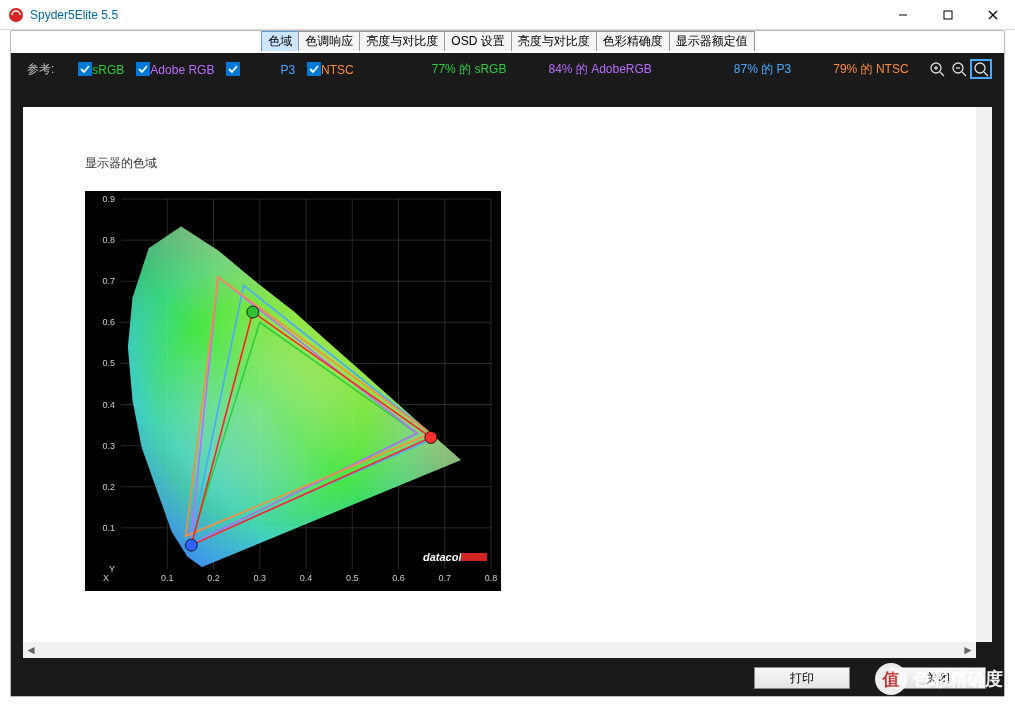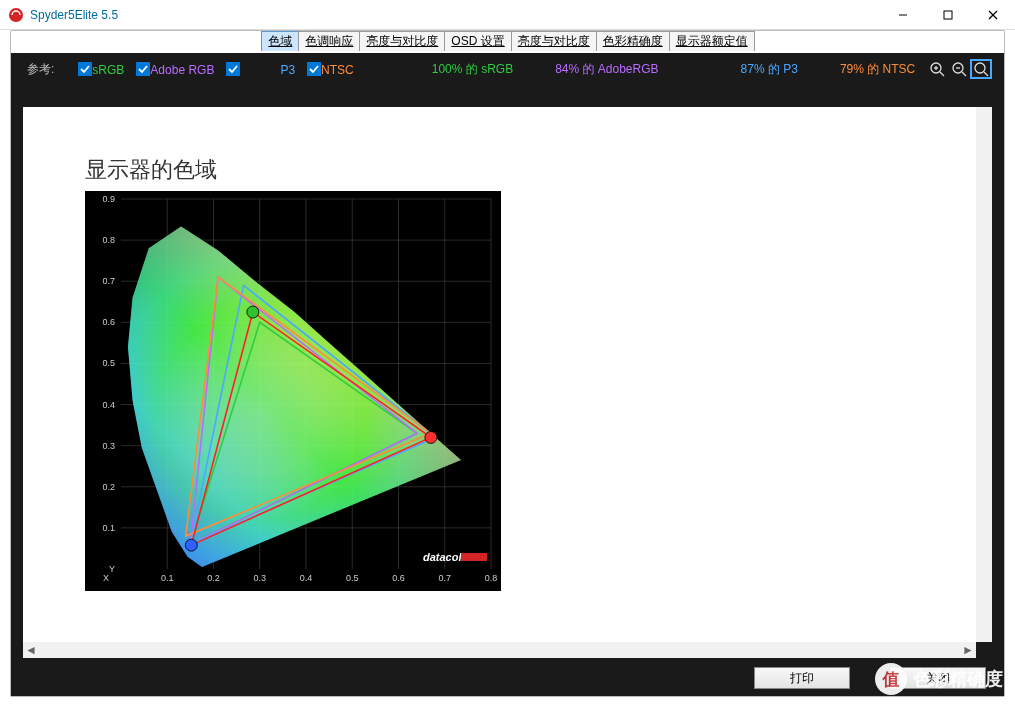--- a/index.html
+++ b/index.html
@@ -3,40 +3,40 @@
 <meta charset="utf-8">
 <style>
   * { box-sizing: border-box; margin: 0; padding: 0; }
   body { font-family: "Microsoft YaHei", "Segoe UI", Arial, sans-serif; font-size: 12px; background: #fff; width: 1015px; height: 707px; overflow: hidden; position: relative; }
   .titlebar { height: 30px; display: flex; align-items: center; padding: 0 2px 0 8px; border-bottom: 1px solid #ddd; position: relative; }
   .app-icon { width: 16px; height: 16px; margin-right: 6px; display: flex; align-items: center; justify-content: center; }
   .title-text { font-size: 12px; color: #0369a1; }
   .win-controls { position: absolute; right: 0; top: 0; height: 30px; display: flex; }
   .win-btn { width: 45px; height: 30px; display: flex; align-items: center; justify-content: center; cursor: pointer; }
   .outer-frame { position: absolute; left: 10px; top: 30px; right: 10px; bottom: 10px; border: 1px solid #bbb; background: #1a1a1a; border-radius: 2px; }
-  .tabstrip-wrap { position: absolute; left: 0; right: 0; top: 0; height: 34px; background: #fff; display: flex; justify-content: center; text-decoration: underline;}
+  .tabstrip-wrap { position: absolute; left: 0; right: 0; top: 0; height: 34px; background: #fff; display: flex; justify-content: center;}
   .tabstrip-inner { display: flex; gap: 0; }
   .tab { padding: 2px 6px; font-size: 12px; border: 1px solid #999; background: #f5f5f5; cursor: pointer; border-bottom: none; margin-right: -1px; height: 20px; line-height: 14px; white-space: nowrap;}
   .tab.active { background: #cde6ff; border-color: #5a9bd5;}
   .dark-area { position: absolute; left: 0; right: 0; top: 22px; bottom: 36px; background: #1a1a1a; display: flex; flex-direction: column;}
   .ref-bar { height: 32px; display: flex; align-items: center; padding: 0 16px; font-size: 12px; gap: 14px; position: relative;}
   .ref-label { color: #bbb; margin-right: 2px;}
   .cbox { width: 14px; height: 14px; background: #0078d7; border: 1px solid #0078d7; display: inline-flex; align-items: center; justify-content: center; color: #fff; font-size: 10px; cursor: pointer; margin-left: 8px;}
   .cbox svg { width: 10px; height: 10px; }
   .gamut-name { margin-right: 4px; cursor: pointer;}
   .c-srgb { color: #2ecc40; }
   .c-argb { color: #b96cff; }
   .c-p3 { color: #4aa8ff; padding-left: 40px; }
   .c-ntsc { color: #ff8c3b; }
   .pct-block { display: flex; gap: 42px; margin-left: 60px;}
   .zoom-icons { position: absolute; right: 12px; display: flex; gap: 0;}
   .zoom-btn { width: 22px; height: 20px; display: flex; align-items: center; justify-content: center; cursor: pointer; color: #ddd;}
   .zoom-btn.active { border: 2px solid #4aa8ff; }
   .content-white { position: absolute; left: 12px; right: 12px; top: 54px; bottom: 18px; background: #fff; overflow: hidden;}
-  .heading { position: absolute; left: 62px; top: 48px; font-size: 22px; color: #333; }
+  .heading { position: absolute; left: 62px; top: 48px; font-size: 12px; color: #333; }
   .chart-box { position: absolute; left: 62px; top: 84px; width: 416px; height: 400px; background: #000; }
   .chart-box svg { width: 100%; height: 100%; }
   .hscroll { position: absolute; left: 12px; right: 28px; bottom: 2px; height: 16px; background: #f1f1f1; display: flex; align-items: center;}
   .hscroll .arrow { width: 16px; height: 16px; display: flex; align-items: center; justify-content: center; color: #666; cursor: pointer;}
   .hscroll .track { flex: 1; height: 16px; background: #f1f1f1;}
   .vscroll { position: absolute; right: 12px; top: 54px; bottom: 18px; width: 16px; background: #f1f1f1;}
   .footer { position: absolute; left: 0; right: 0; bottom: 0; height: 36px; background: #1a1a1a; display: flex; justify-content: flex-end; align-items: center; gap: 12px; padding-right: 18px;}
   .footer-btn { min-width: 96px; height: 22px; background: linear-gradient(#f8f8f8,#e3e3e3); border: 1px solid #888; font-size: 12px; cursor: pointer; display: flex; align-items: center; justify-content: center; margin-left: 28px;}
   .watermark { position: absolute; right: 12px; bottom: 12px; display: flex; align-items: center; gap: 6px; color: #fff; font-size: 18px; font-weight: bold; opacity: 0.92; pointer-events: none;}
   .watermark .circ { width: 32px; height: 32px; border-radius: 50%; background: #fff; color: #c9393b; display: flex; align-items: center; justify-content: center; font-size: 17px; font-weight: bold;}
@@ -101,21 +101,21 @@
           </span><span class="gamut-name c-argb">Adobe RGB</span><span class="cbox">
             <svg viewBox="0 0 10 10">
               <polyline points="1,5 4,8 9,2" fill="none" stroke="#fff" stroke-width="1.8"></polyline>
             </svg>
           </span><span class="gamut-name c-p3">P3</span><span class="cbox">
             <svg viewBox="0 0 10 10">
               <polyline points="1,5 4,8 9,2" fill="none" stroke="#fff" stroke-width="1.8"></polyline>
             </svg>
           </span><span class="gamut-name c-ntsc">NTSC</span></span>
       <div class="pct-block">
-        <span class="c-srgb">100% 的 sRGB</span>
+        <span class="c-srgb">77% 的 sRGB</span>
         <span class="c-argb">84% 的 AdobeRGB</span>
         <span class="c-p3">87% 的 P3</span>
         <span class="c-ntsc">79% 的 NTSC</span>
       </div>
       <div class="zoom-icons">
         <div class="zoom-btn">
             <svg width="16" height="16" viewBox="0 0 16 16">
               <circle cx="7" cy="7" r="5" fill="none" stroke="#ddd" stroke-width="1.3"></circle>
               <line x1="11" y1="11" x2="15" y2="15" stroke="#ddd" stroke-width="1.3"></line>
               <line x1="5" y1="7" x2="9" y2="7" stroke="#ddd" stroke-width="1.3"></line>

